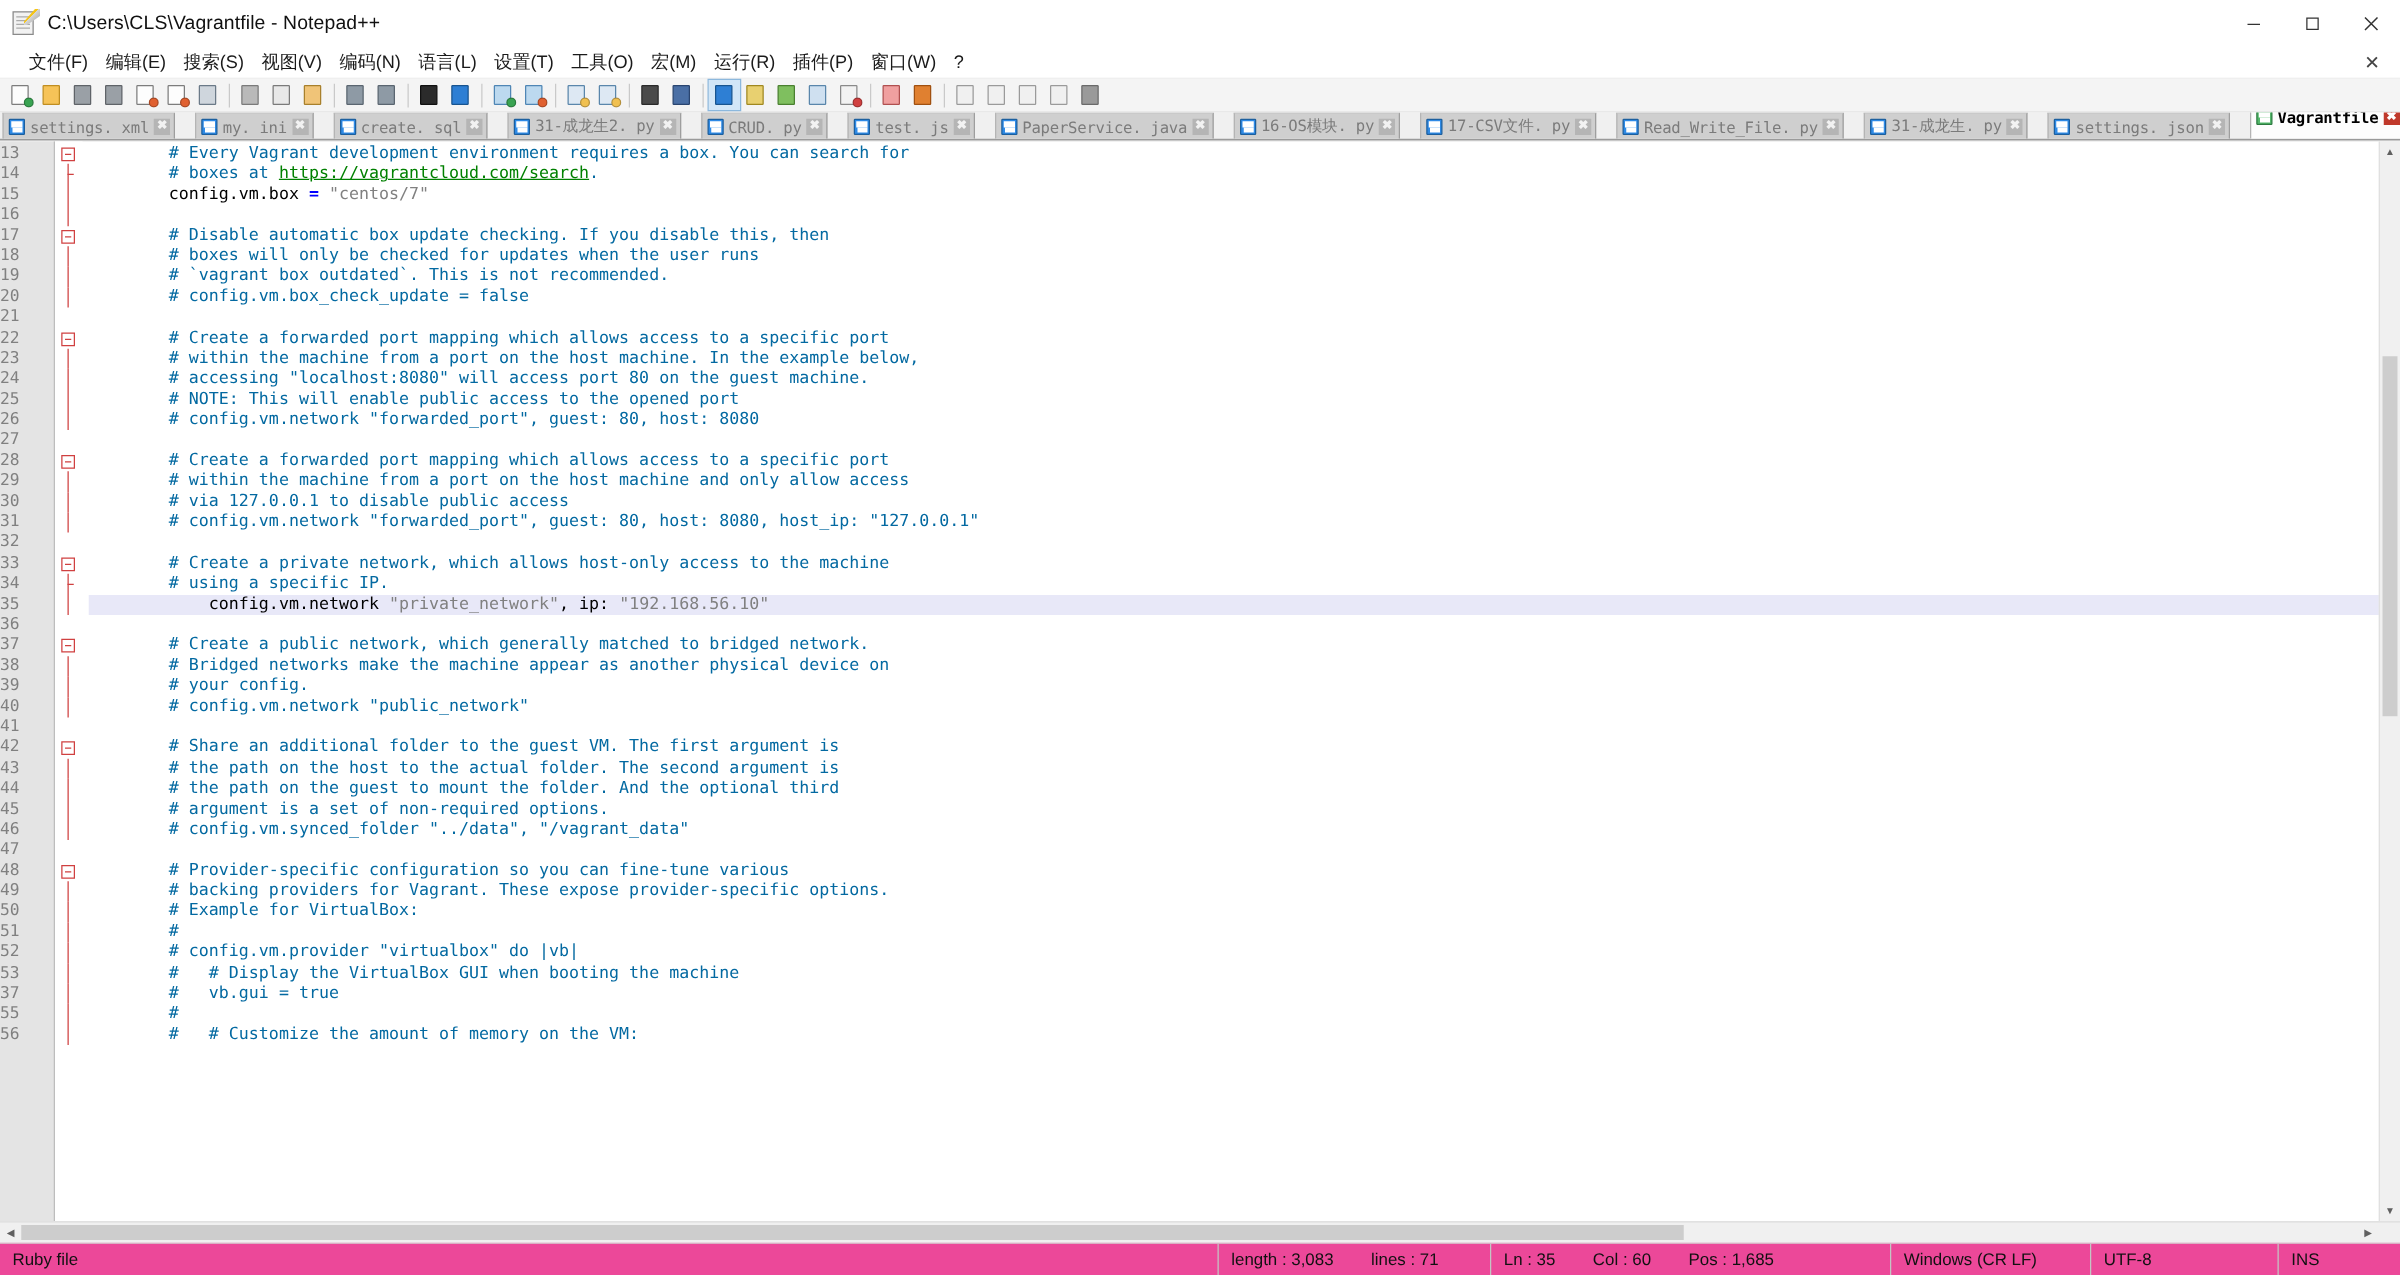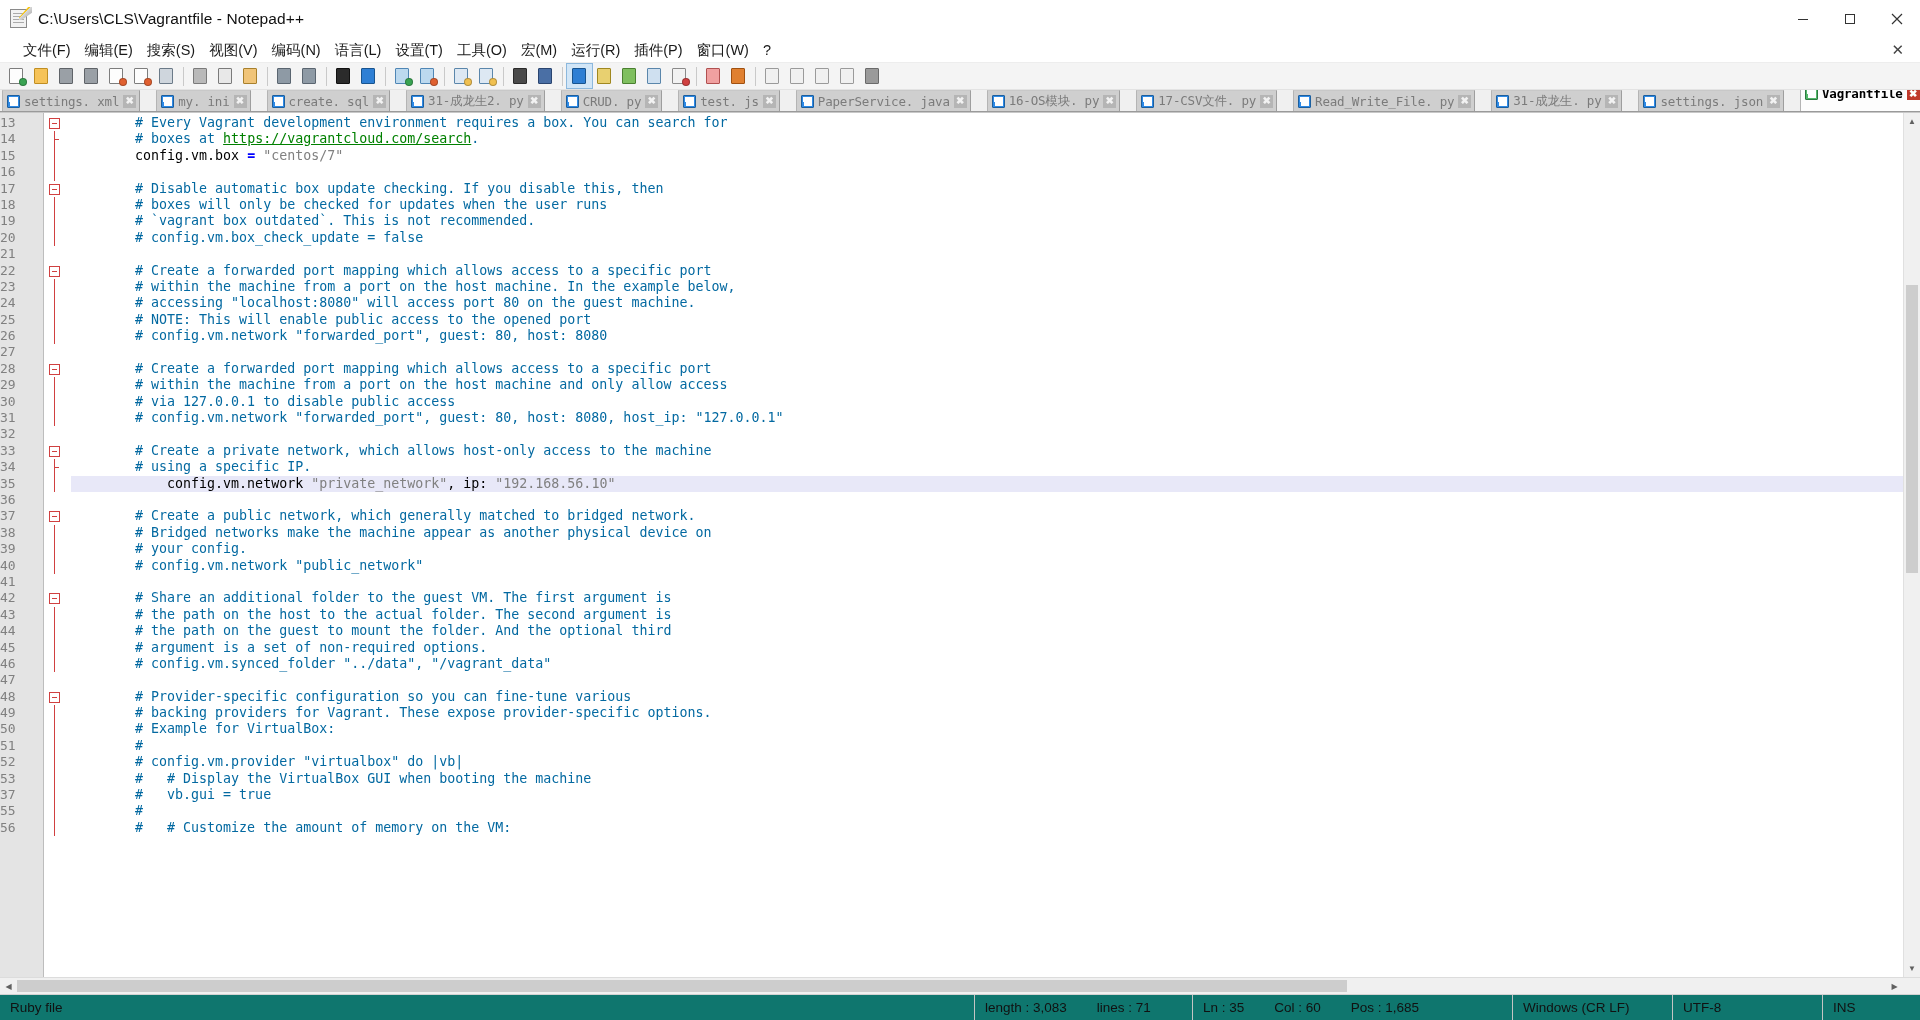--- a/index.html
+++ b/index.html
@@ -305,21 +305,21 @@
     width:17px; height:17px;
     display:flex; align-items:center; justify-content:center;
     color:#606060; font-size:8px;
   }
   .hscroll-row .harrow.right { margin-left:auto; margin-right:17px;}
 
   
   .statusbar {
     height: 26px;
     flex: 0 0 26px;
-    background: #0f766e;
+    background: #ec4899;
     display: flex;
     align-items: center;
     border-top: 1px solid #d2d2d2;
     font-size: 13.5px;
     color: #111;
   }
   .st-cell {
     padding: 0 10px;
     height: 26px;
     display: flex;

